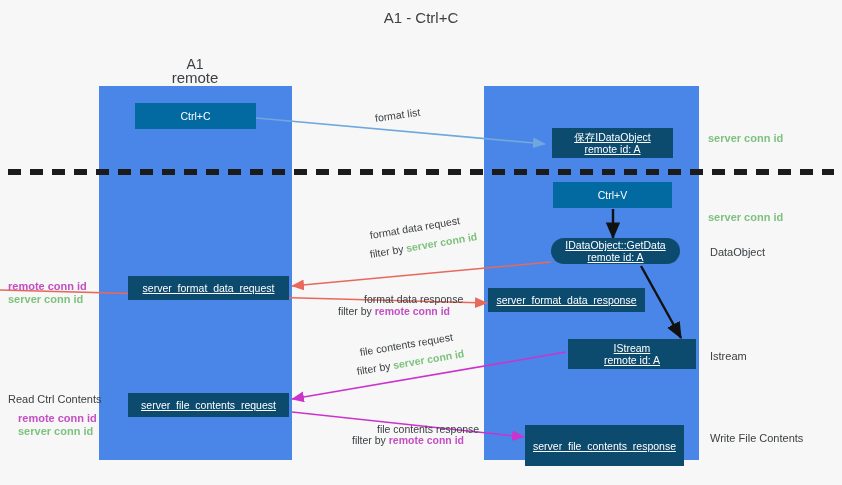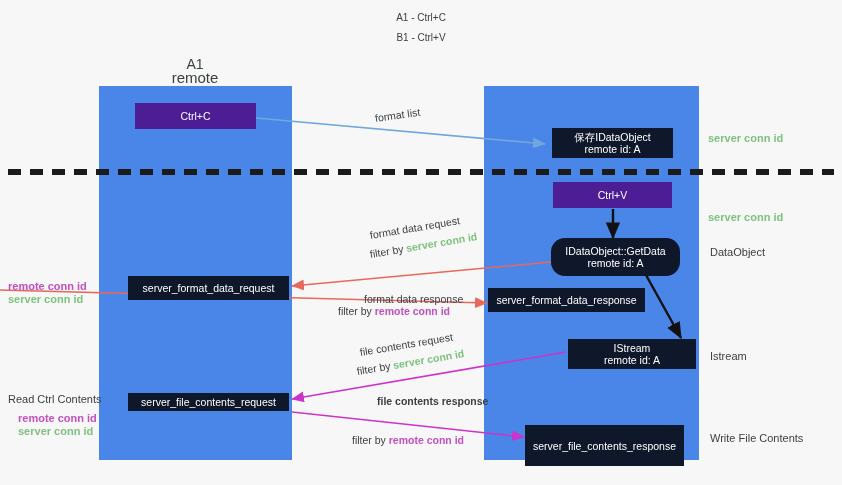--- a/index.html
+++ b/index.html
@@ -9,59 +9,58 @@
     font-family:"Liberation Sans","DejaVu Sans",sans-serif;
     position:relative;overflow:hidden;
     color:#3c4043;
   }
   .stage{position:absolute;inset:0;}
   svg.layer{position:absolute;left:0;top:0;width:842px;height:485px;overflow:visible;}
   .txt{position:absolute;white-space:nowrap;}
 
   #title{
     left:0;right:0;top:8px;width:842px;text-align:center;
-    font-size:10px;line-height:20px;color:#3c4043;
+    font-size:15px;line-height:20px;color:#3c4043;
   }
   #title div{text-align:center;}
 
   .colhead{
     font-size:11.5px;line-height:13px;text-align:center;color:#3c4043;
   }
   .colhead .h1{font-size:14px;}
   .colhead .h2{font-size:15px;}
 
   .lane{position:absolute;background:#4a86e8;}
 
   .box{
     position:absolute;display:flex;flex-direction:column;
     align-items:center;justify-content:center;
     color:#ffffff;font-size:10.5px;line-height:12px;text-align:center;
   }
-  .box.green{background:#4c1d95;}
-  .box.orange{background:#0f172a;}
+  .box.green{background:#0369a1;}
+  .box.orange{background:#0c4a6e;text-decoration:underline;}
   .box .l2{font-size:10.5px;}
 
   .side{font-size:11px;line-height:14px;}
   .green-t{color:#7ec17e;font-weight:bold;}
   .mag-t{color:#c34fc3;font-weight:bold;}
   .dark-t{color:#3c4043;}
 
   .arrlbl{position:absolute;font-size:10.5px;line-height:13px;color:#3c4043;white-space:nowrap;}
   .arrlbl b{font-weight:bold;}
   .rot-up{transform:rotate(-9.5deg);transform-origin:left center;}
   .rot-up2{transform:rotate(-8deg);transform-origin:left center;}
 </style>
 </head>
 <body>
 
 <div class="stage">
 
   <div class="txt" id="title">
     <div>A1 - Ctrl+C</div>
-    <div>B1 - Ctrl+V</div>
   </div>
 
   <div class="txt colhead" style="left:155px;top:58px;width:80px;">
     <div class="h1">A1</div>
     <div class="h2">remote</div>
   </div>
 
   <div class="lane" style="left:99px;top:86px;width:193px;height:374px;"></div>
   <div class="lane" style="left:484px;top:86px;width:215px;height:374px;"></div>
 
@@ -104,39 +103,39 @@
 
   <div class="box orange" style="left:552px;top:128px;width:121px;height:30px;">
     <span>保存IDataObject</span>
     <span class="l2">remote id: A</span>
   </div>
 
   <div class="box green" style="left:553px;top:182px;width:119px;height:26px;">
     <span>Ctrl+V</span>
   </div>
 
-  <div class="box orange" style="left:551px;top:238px;width:129px;height:38px;border-radius:14px;">
+  <div class="box orange" style="left:551px;top:238px;width:129px;height:26px;border-radius:14px;">
     <span>IDataObject::GetData</span>
     <span class="l2">remote id: A</span>
   </div>
 
   <div class="box orange" style="left:128px;top:276px;width:161px;height:24px;">
     <span>server_format_data_request</span>
   </div>
 
   <div class="box orange" style="left:488px;top:288px;width:157px;height:24px;">
     <span>server_format_data_response</span>
   </div>
 
   <div class="box orange" style="left:568px;top:339px;width:128px;height:30px;">
     <span>IStream</span>
     <span class="l2">remote id: A</span>
   </div>
 
-  <div class="box orange" style="left:128px;top:393px;width:161px;height:18px;">
+  <div class="box orange" style="left:128px;top:393px;width:161px;height:24px;">
     <span>server_file_contents_request</span>
   </div>
 
   <div class="box orange" style="left:525px;top:425px;width:159px;height:41px;">
     <span>server_file_contents_response</span>
   </div>
 
   <div class="arrlbl rot-up2" style="left:375px;top:112px;">
     <span>format list</span>
   </div>
@@ -155,21 +154,21 @@
     <span>filter by </span><b class="mag-t">remote conn id</b>
   </div>
 
   <div class="arrlbl rot-up" style="left:360px;top:346px;">
     <span>file contents request</span>
   </div>
   <div class="arrlbl rot-up" style="left:357px;top:365px;">
     <span>filter by </span><b class="green-t">server conn id</b>
   </div>
 
-  <div class="arrlbl" style="left:377px;top:395px;font-weight:bold;">
+  <div class="arrlbl" style="left:377px;top:423px;">
     <span>file contents response</span>
   </div>
   <div class="arrlbl" style="left:352px;top:434px;">
     <span>filter by </span><b class="mag-t">remote conn id</b>
   </div>
 
   <div class="txt side green-t" style="left:708px;top:131px;">server conn id</div>
   <div class="txt side green-t" style="left:708px;top:210px;">server conn id</div>
   <div class="txt side dark-t" style="left:710px;top:245px;">DataObject</div>
   <div class="txt side dark-t" style="left:710px;top:349px;">Istream</div>

